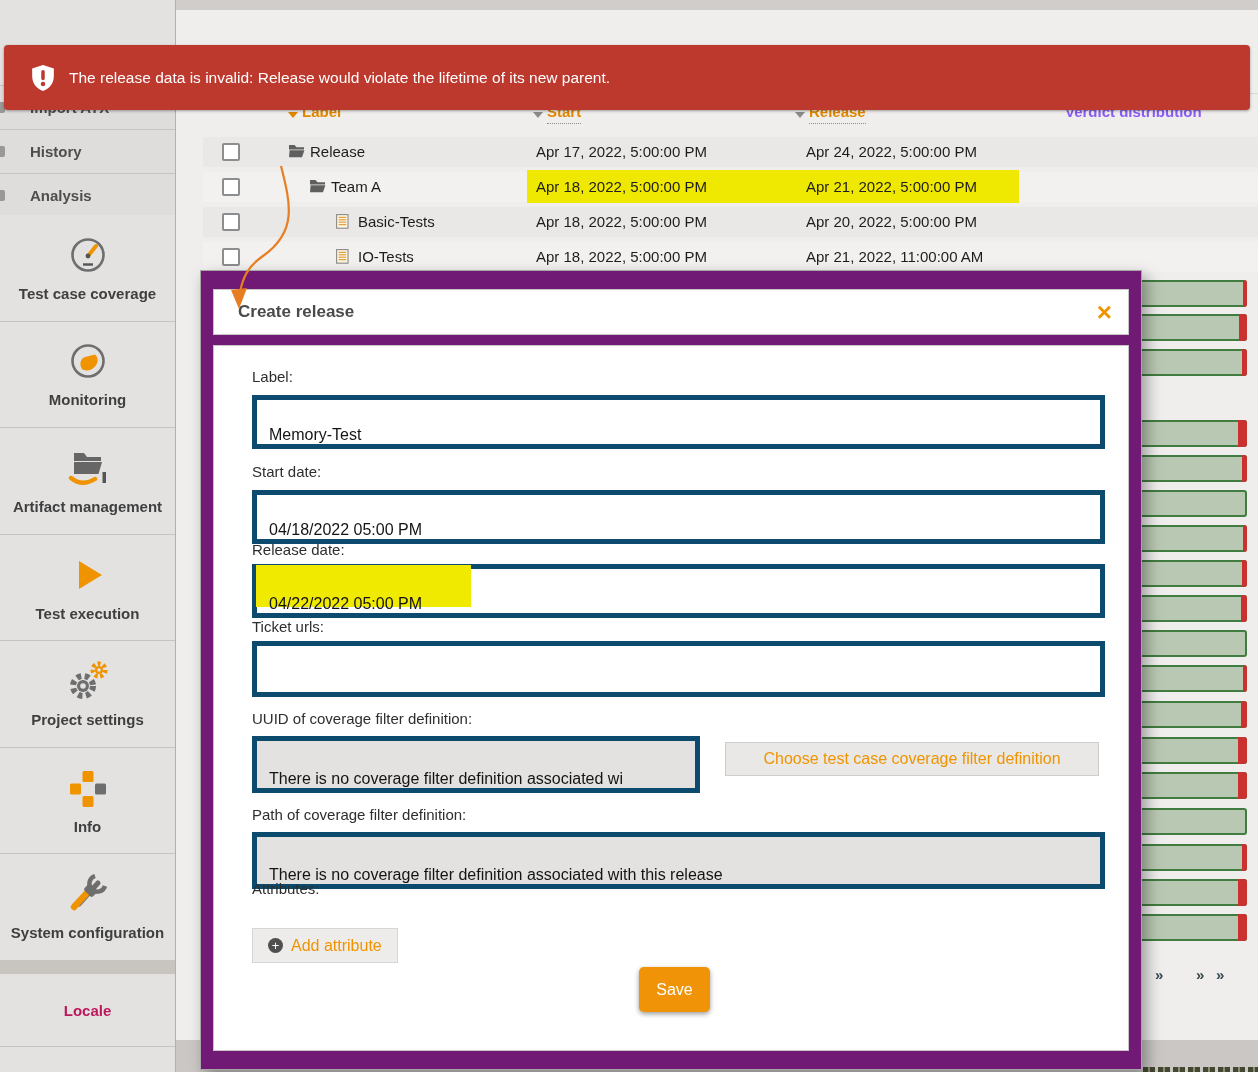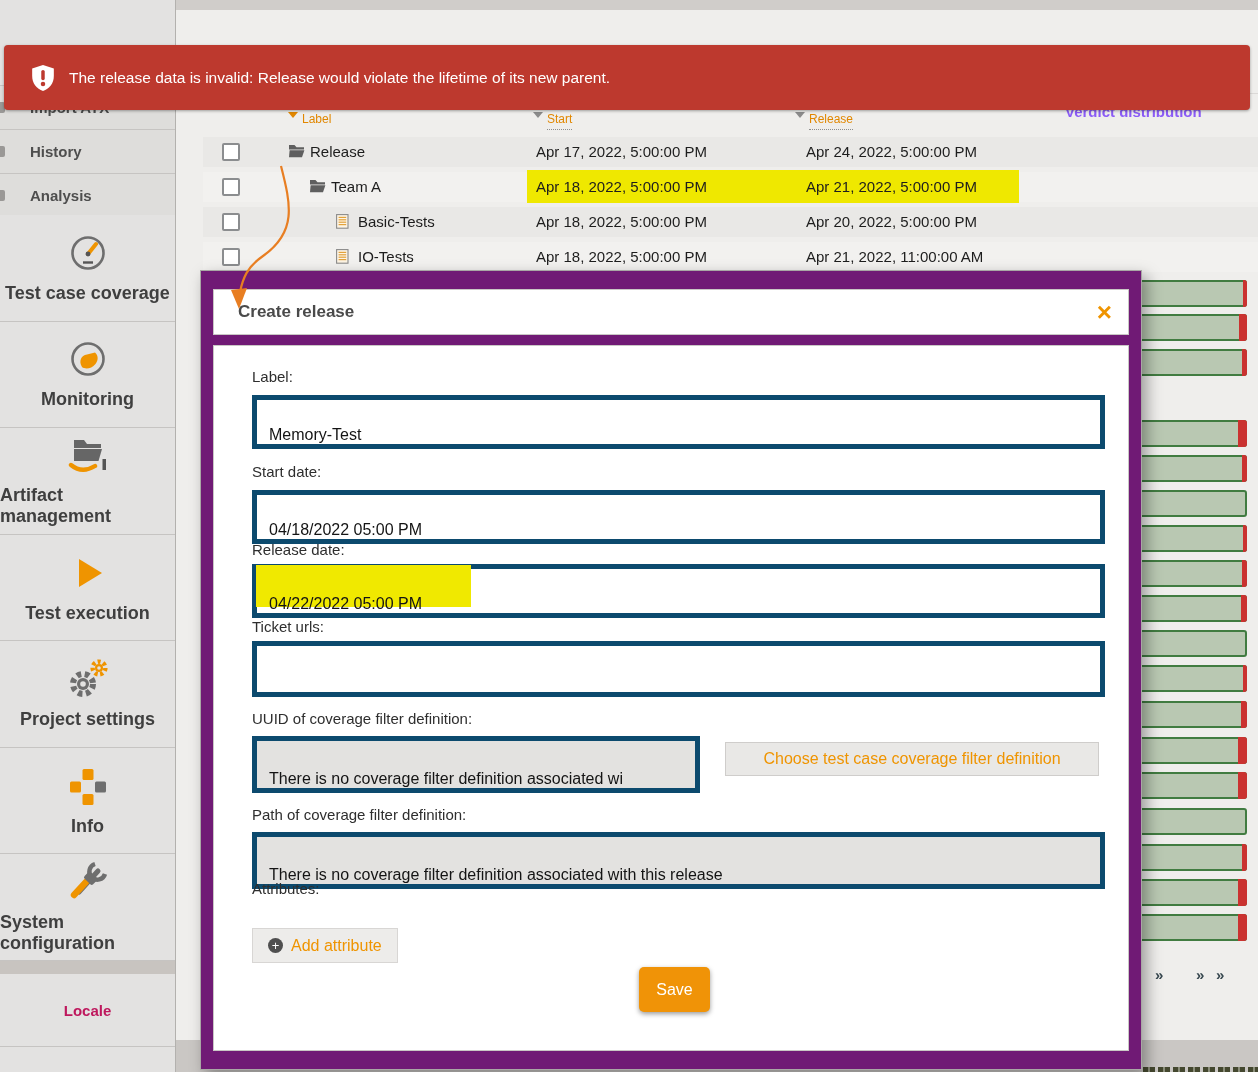--- a/index.html
+++ b/index.html
@@ -11,42 +11,42 @@
   .sidebar{position:absolute;left:0;top:0;width:175px;height:1072px;background:#e3e2e1;
            border-right:1px solid #b3b1ae;z-index:2;font-weight:bold;}
   .nav-small{position:absolute;top:85px;left:0;right:0;}
   .nav-item{height:43px;border-top:1px solid #c6c4c2;display:flex;align-items:center;
             padding-left:30px;font-size:15px;color:#4e4e4e;background:#dedddb;position:relative;cursor:pointer;}
   .nav-item:last-child{border-bottom:1px solid #c6c4c2;}
   .nav-stub{position:absolute;left:0;top:16px;width:5px;height:11px;background:#9a9896;border-radius:0 2px 2px 0;}
   .tiles{position:absolute;top:215px;left:0;right:0;height:746px;display:flex;flex-direction:column;}
   .tile{flex:1;border-bottom:1px solid #c6c4c2;display:flex;flex-direction:column;align-items:center;
         justify-content:center;gap:9px;background:#e3e2e1;cursor:pointer;}
-  .tile-label{font-size:18px;color:#3f3f3f;}
+  .tile-label{font-size:15px;color:#3f3f3f;}
   .tile-icon{height:42px;display:flex;align-items:center;justify-content:center;}
   .sidebar-band{position:absolute;top:961px;height:13px;left:0;right:0;background:#c8c4c0;}
   .locale-tile{position:absolute;top:974px;height:72px;left:0;right:0;display:flex;align-items:center;
         justify-content:center;font-size:15px;color:#be185d;border-bottom:1px solid #c6c4c2;
         background:#e3e2e1;cursor:pointer;}
 
   
   .banner{position:absolute;left:4px;top:9px;width:1246px;height:65px;background:#bd392e;border-radius:4px;
           display:flex;align-items:center;z-index:10;box-shadow:0 1px 3px rgba(0,0,0,.35);margin-top:36px;}
   .banner-icon{margin-left:28px;flex:0 0 auto;display:flex;}
   .banner-text{margin-left:15px;color:#fff;font-size:15.5px;}
 
   
   .table-area{position:absolute;left:203px;top:90px;right:0;height:190px;z-index:1;}
   .t-header{position:absolute;top:3px;left:0;right:0;height:42px;border-top:1px solid #dbd9d7;}
   .sort{position:absolute;top:10px;display:flex;flex-direction:column;cursor:pointer;}
   .tri{width:0;height:0;border-left:5px solid transparent;border-right:5px solid transparent;}
   .tri-up{border-bottom:6px solid #8b8b8b;margin-bottom:2px;}
   .tri-down{border-top:6px solid #8b8b8b;}
   .tri-down.orange{border-top-color:#e18700;}
-  .h-label{position:absolute;top:18px;font-size:12px;font-weight:normal;color:#e18700;cursor:pointer;}
+  .h-label{position:absolute;top:9px;font-size:15px;font-weight:bold;color:#e18700;cursor:pointer;}
   .h-label.dotted{border-bottom:1px dotted #8d8d8d;padding-bottom:3px;}
   .h-verdict{position:absolute;top:9px;font-size:15px;font-weight:bold;color:#8b5cf6;}
   .rows{position:absolute;top:47px;left:0;right:0;}
   .t-row{position:absolute;left:0;width:1055px;height:30px;cursor:default;}
   .t-row.odd{background:#e9e8e6;}
   .t-row.even{background:#f2f1ef;}
   .cb{position:absolute;left:19px;top:6px;width:14px;height:14px;background:#fff;border:2px solid #8b8d8f;
       border-radius:2px;cursor:pointer;}
   .row-icon{position:absolute;top:7px;display:flex;}
   .cell{position:absolute;top:0;line-height:30px;font-size:15px;color:#1d1d1d;z-index:2;}

